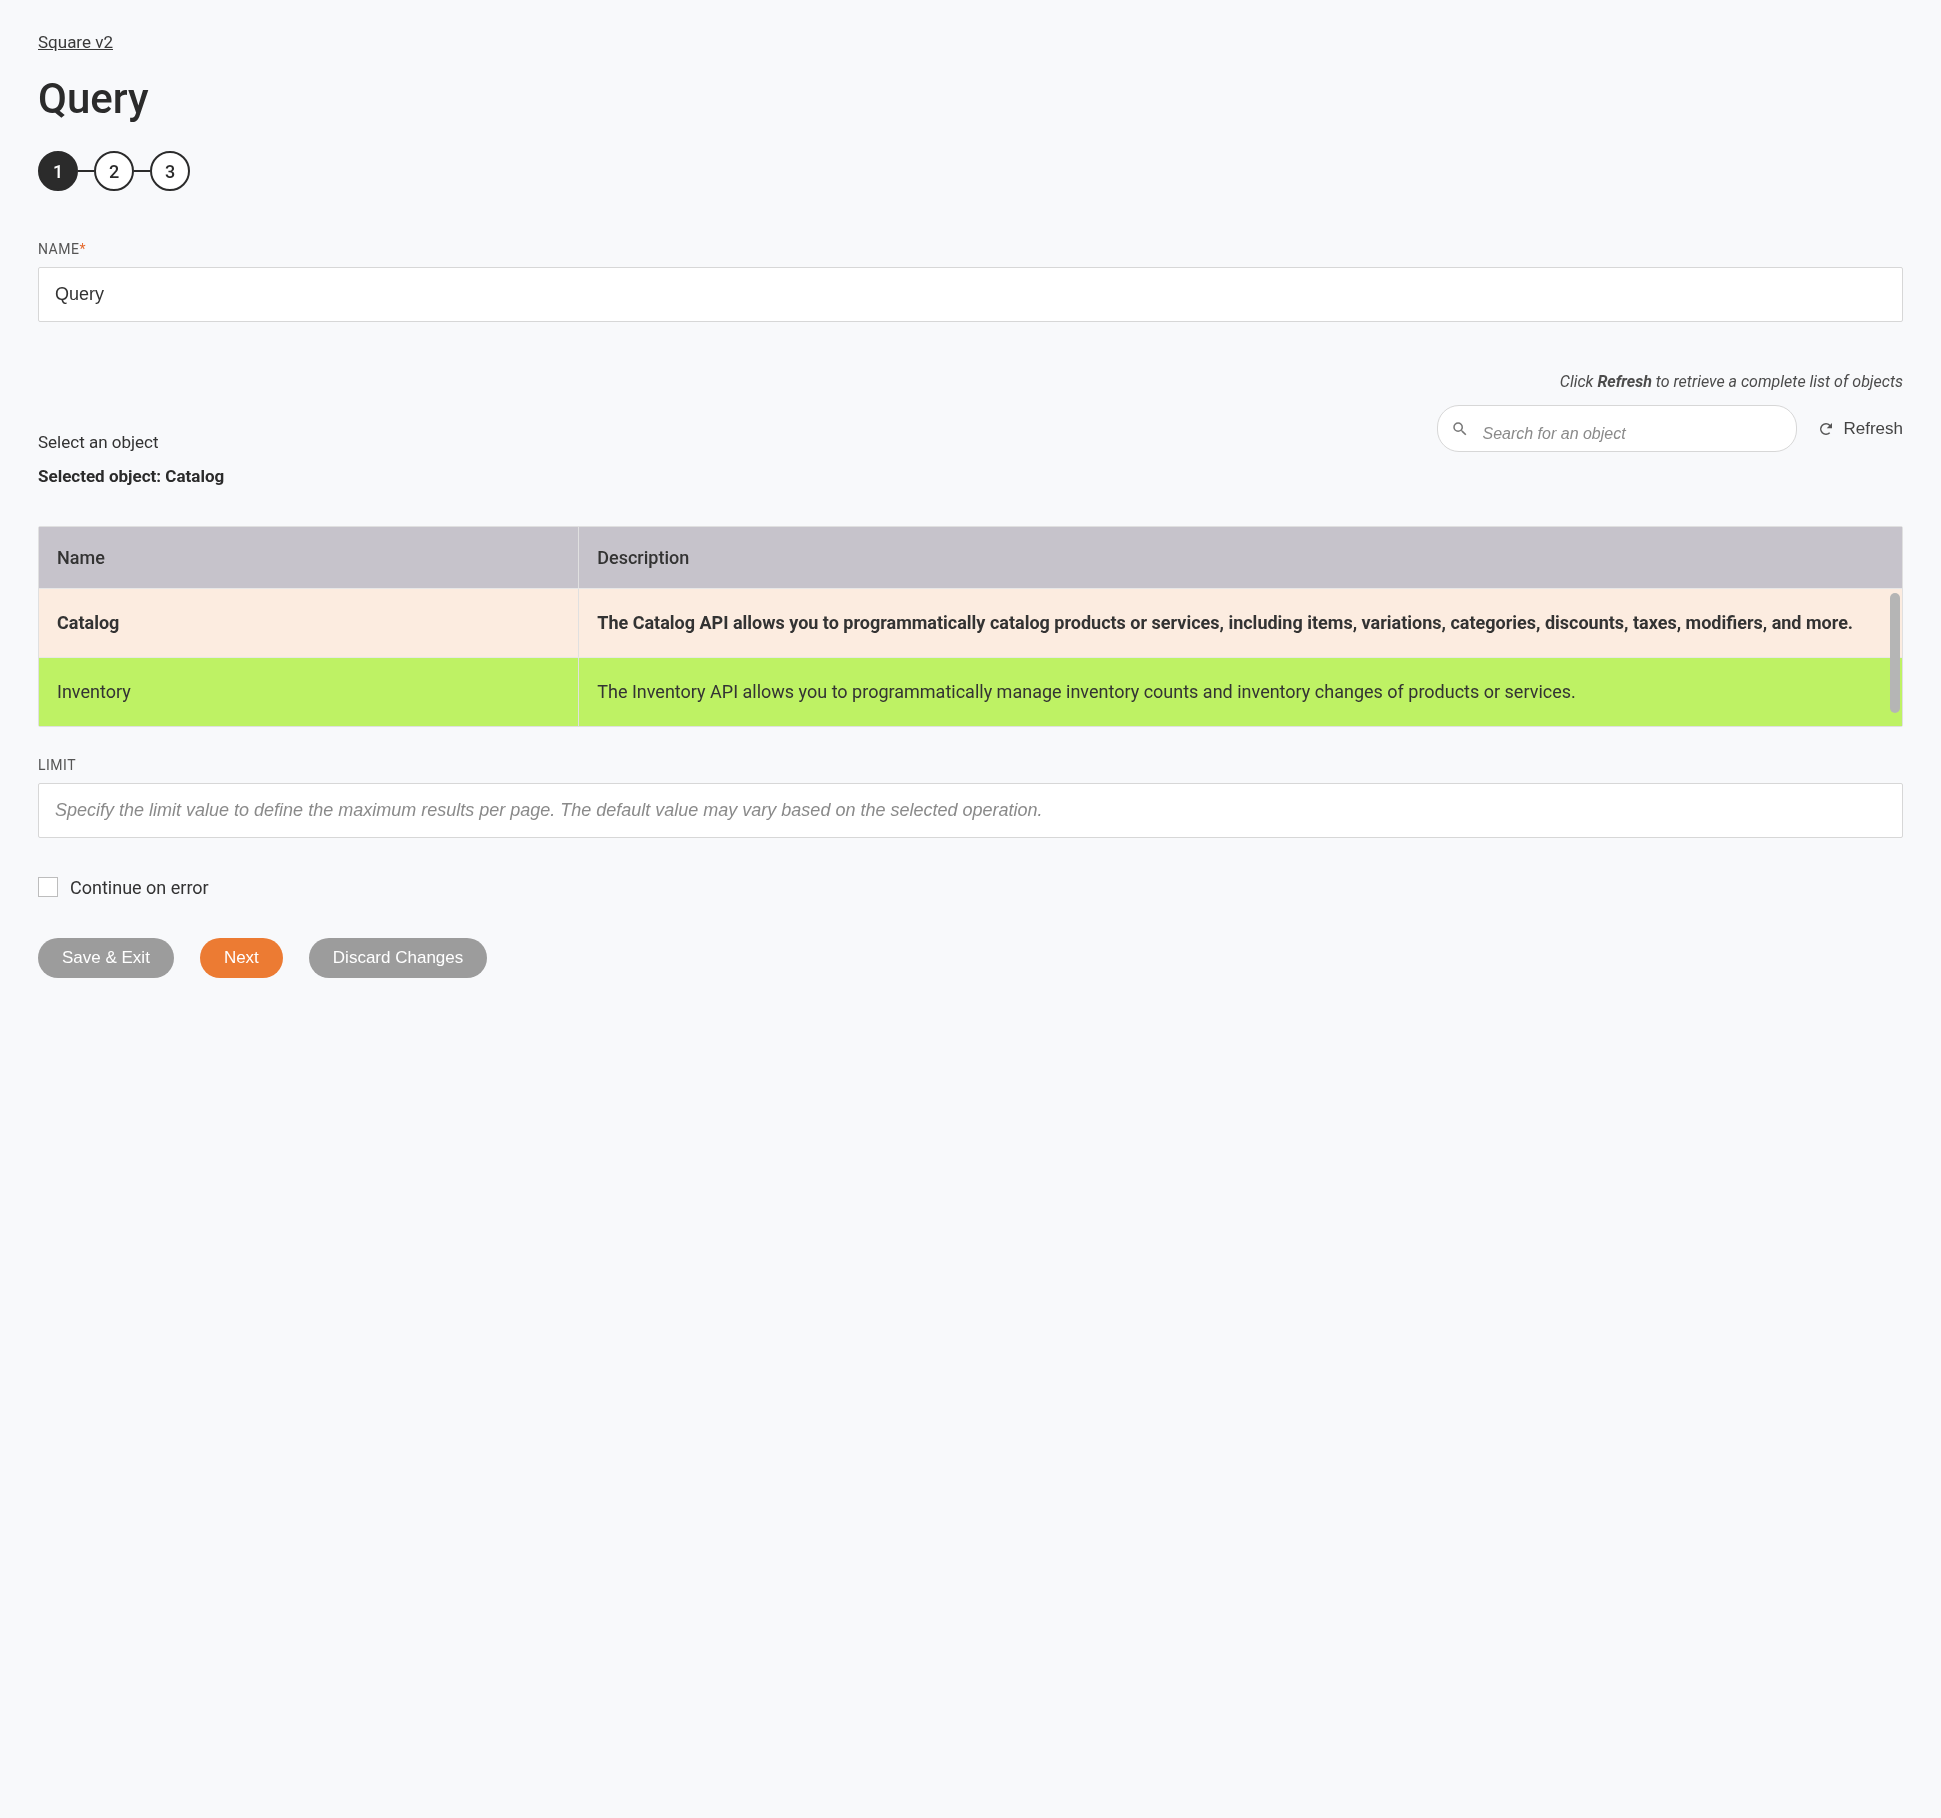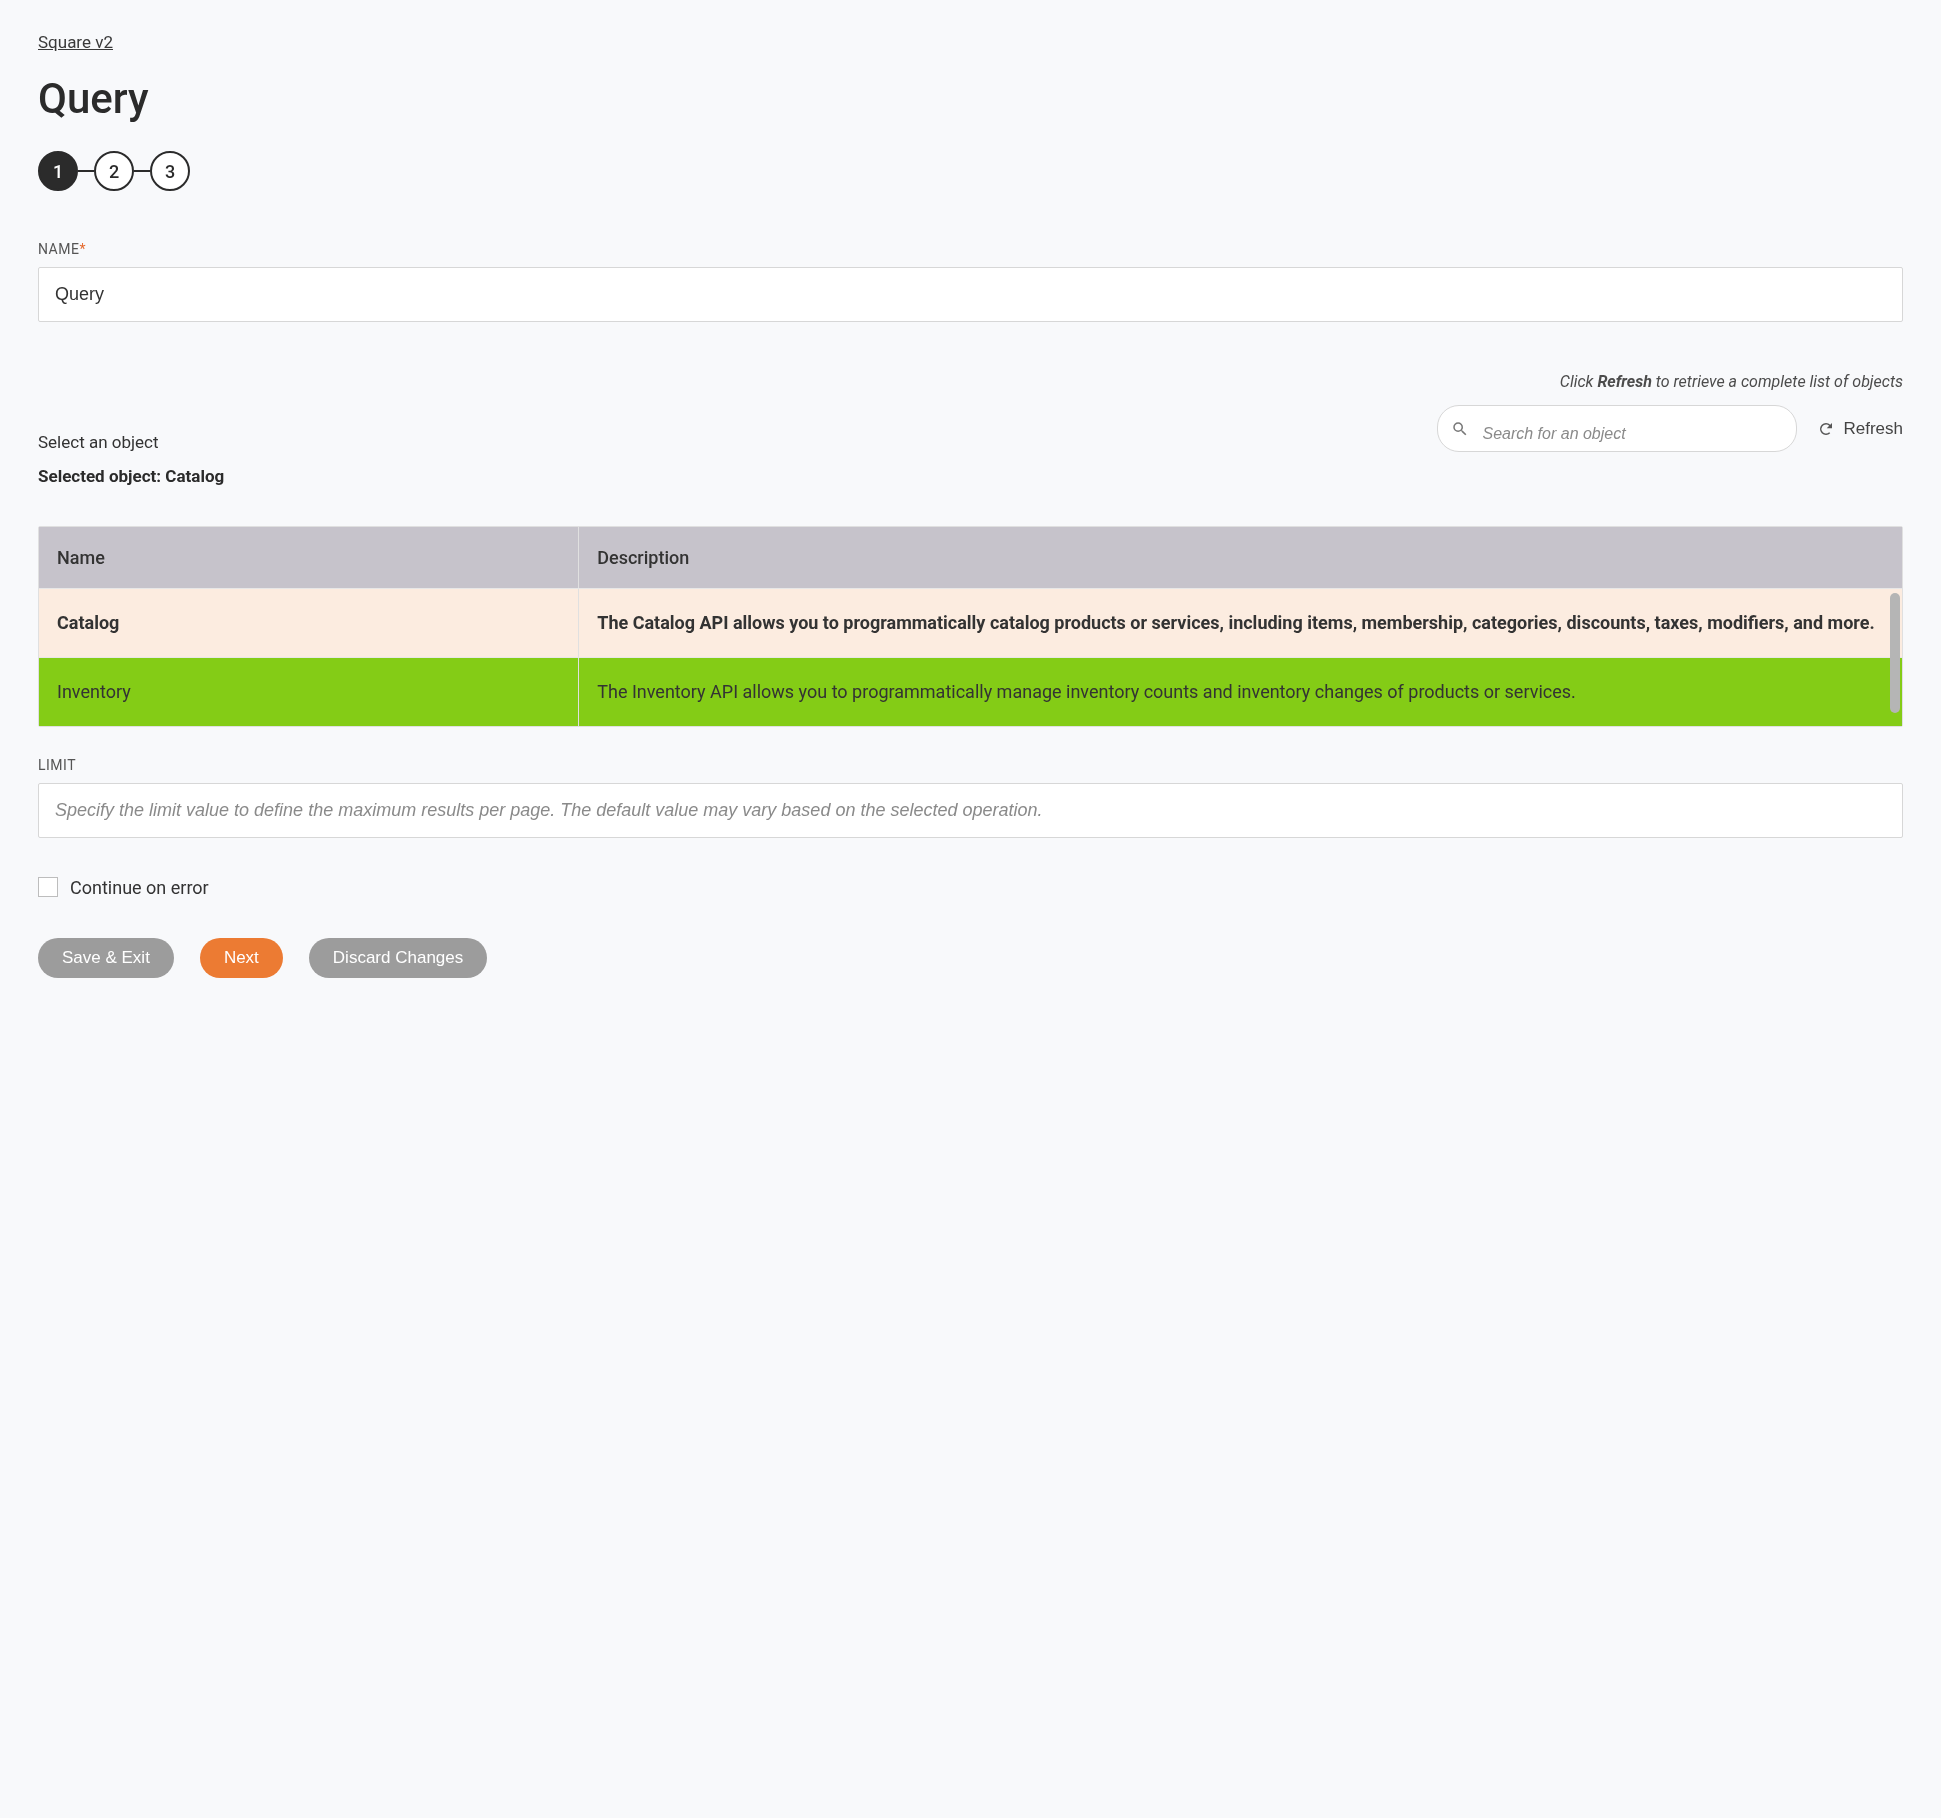--- a/index.html
+++ b/index.html
@@ -150,21 +150,21 @@
     .table-body { max-height: 300px; overflow: hidden; position: relative; }
     .table-row {
       display: flex;
       border-top: 1px solid #e7e7e7;
       background: #fff;
     }
     .table-row.selected {
       background: #fcece0;
       font-weight: 700;
     }
-    .table-row.alt { background: #84cc16; }
+    .table-row.alt { background: #bef264; }
     .td { color: #333; line-height: 1.55; }
     .scrollbar-fake {
       position: absolute;
       right: 2px;
       top: 66px;
       width: 10px;
       height: 120px;
       background: #b5b5b5;
       border-radius: 5px;
     }
@@ -252,21 +252,21 @@
 </div>
 
 <div class="object-table">
   <div class="table-head">
     <div class="th col-name">Name</div>
     <div class="th col-desc">Description</div>
   </div>
   <div class="table-body">
     <div class="table-row selected">
       <div class="td col-name">Catalog</div>
-      <div class="td col-desc">The Catalog API allows you to programmatically catalog products or services, including items, membership, categories, discounts, taxes, modifiers, and more.</div>
+      <div class="td col-desc">The Catalog API allows you to programmatically catalog products or services, including items, variations, categories, discounts, taxes, modifiers, and more.</div>
     </div>
     <div class="table-row alt">
       <div class="td col-name">Inventory</div>
       <div class="td col-desc">The Inventory API allows you to programmatically manage inventory counts and inventory changes of products or services.</div>
     </div>
   </div>
   <div class="scrollbar-fake"></div>
 </div>
 
 <div class="limit-section">

